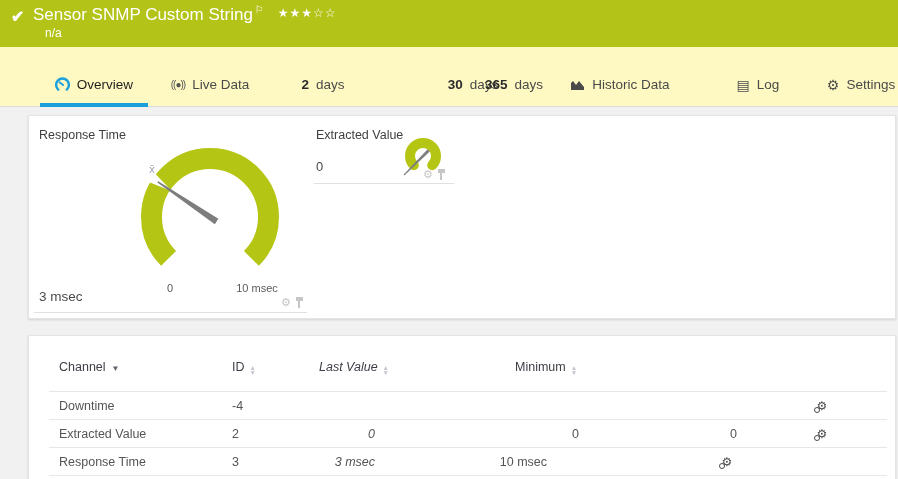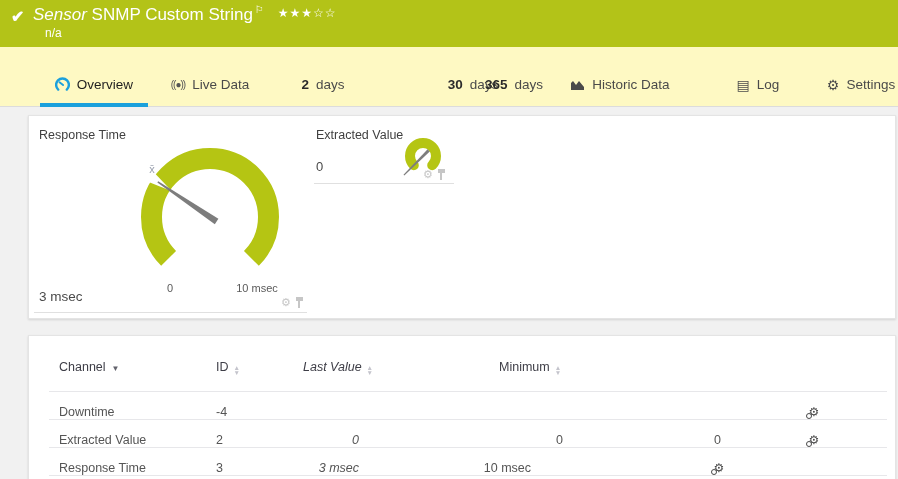--- a/index.html
+++ b/index.html
@@ -3,21 +3,21 @@
 <meta charset="utf-8">
 <style>
   * { margin:0; padding:0; box-sizing:border-box; }
   body { font-family:"Liberation Sans", sans-serif; background:#fff; }
   #page { position:relative; width:898px; height:479px; overflow:hidden; background:#f1f1f1; }
 
   
   .topbar { position:absolute; left:0; top:0; width:898px; height:47px; background:#b3c318; color:#fff; }
   .check { position:absolute; left:11px; top:7px; font-size:16px; font-weight:bold; }
   .titlerow { position:absolute; left:33px; top:4px; font-size:17px; white-space:nowrap; }
-  .t-italic { font-style:italic; }
+  .t-italic { }
   .flag { font-size:10px; vertical-align:7px; margin-left:2px; }
   .stars { font-size:12px; letter-spacing:1px; margin-left:14px; vertical-align:3px; }
   .status { position:absolute; left:45px; top:26px; font-size:12px; }
 
   
   .tabbar { position:absolute; left:0; top:47px; width:898px; height:60px; background:#fef9c3; border-bottom:1px solid #dcdcdc; }
   .tab { position:absolute; top:15px; height:45px; display:flex; align-items:center; justify-content:center; gap:7px; font-size:13.5px; color:#4a4a4a; cursor:pointer; white-space:nowrap; }
   .tab .num { font-weight:bold; color:#2b2b2b; }
   .tab-overview { left:40px; width:108px; color:#1f1f1f; }
   .tab-livedata { left:158px; width:104px; }
@@ -52,23 +52,23 @@
   .g2-icons { position:absolute; left:394px; top:53px; }
   .wicons { display:flex; align-items:center; gap:4px; }
   .mini-gear { font-size:11px; color:#c6c6c6; line-height:1; }
   .pin { display:inline-block; width:9px; height:11px; position:relative; }
   .pin::before { content:""; position:absolute; left:1px; top:0; width:7px; height:4px; background:#c6c6c6; }
   .pin::after  { content:""; position:absolute; left:3px; top:4px; width:2px; height:7px; background:#c6c6c6; }
 
   
   .tbl { position:absolute; left:20px; top:24px; right:8px; }
   .thead { display:flex; height:32px; align-items:flex-start; border-bottom:1px solid #e7e7ea; color:#3e3e47; font-size:12.5px; }
-  .trow  { display:flex; height:28px; align-items:flex-end; border-bottom:1px solid #e7e7ea; color:#555; font-size:12.5px; }
+  .trow  { display:flex; height:28px; align-items:center; border-bottom:1px solid #e7e7ea; color:#555; font-size:12.5px; }
   .c-ch   { width:167px; padding-left:10px; }
-  .c-id   { width:75px; }
+  .c-id   { width:75px;margin-left:16px; }
   .c-last { width:110px;font-style:italic; }
   .c-min  { width:190px; }
   .c-max  { width:150px; }
   .c-gear { flex:1; text-align:center; }
   .thead .c-last { padding-left:12px; }
   .thead .c-min  { padding-left:98px; }
   .thead .c-max  { padding-left:65px; }
   .trow .c-last { text-align:right; padding-right:42px; }
   .trow .c-min  { text-align:right; padding-right:28px; }
   .trow .c-max  { text-align:right; padding-right:20px; }

